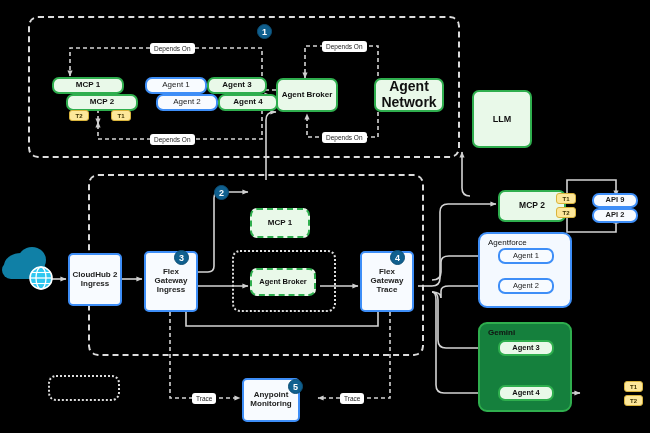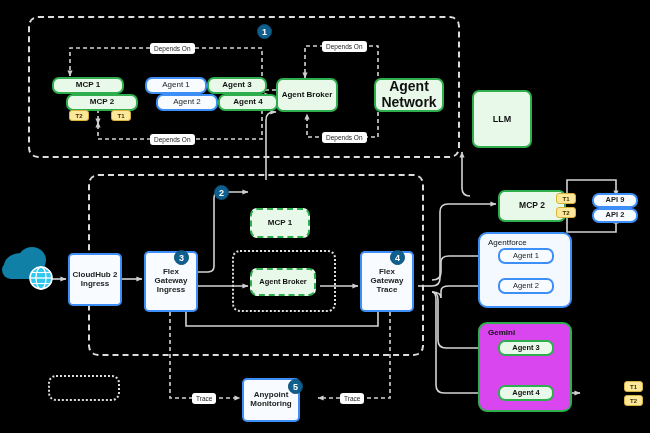--- a/index.html
+++ b/index.html
@@ -32,21 +32,21 @@
           color:#3a3000; font-size:6px; font-weight:700;
           display:flex; align-items:center; justify-content:center; position:absolute; }
 
   
   .zone { position:absolute; border:2px dashed #dcdcdc; border-radius:10px; }
   .zone-tight { position:absolute; border:2px dotted #dcdcdc; border-radius:8px; }
 
   
   .panel { position:absolute; border-radius:9px; }
   .panel-blue { background:#f4f9ff; border:2.5px solid #3e8ef7; }
-  .panel-green { background:#d946ef; border:2.5px solid #2fae4e; }
+  .panel-green { background:#15803d; border:2.5px solid #2fae4e; }
   .panel-title { position:absolute; left:8px; top:4px; font-size:8px; color:#111; }
   .panel-title.bold { font-weight:700; }
 
   
   .badge { position:absolute; width:15px; height:15px; border-radius:50%;
            background:#10608f; color:#fff; font-size:9px; font-weight:700;
            display:flex; align-items:center; justify-content:center;
            border:1.5px solid #0d4f76; }
 
   

